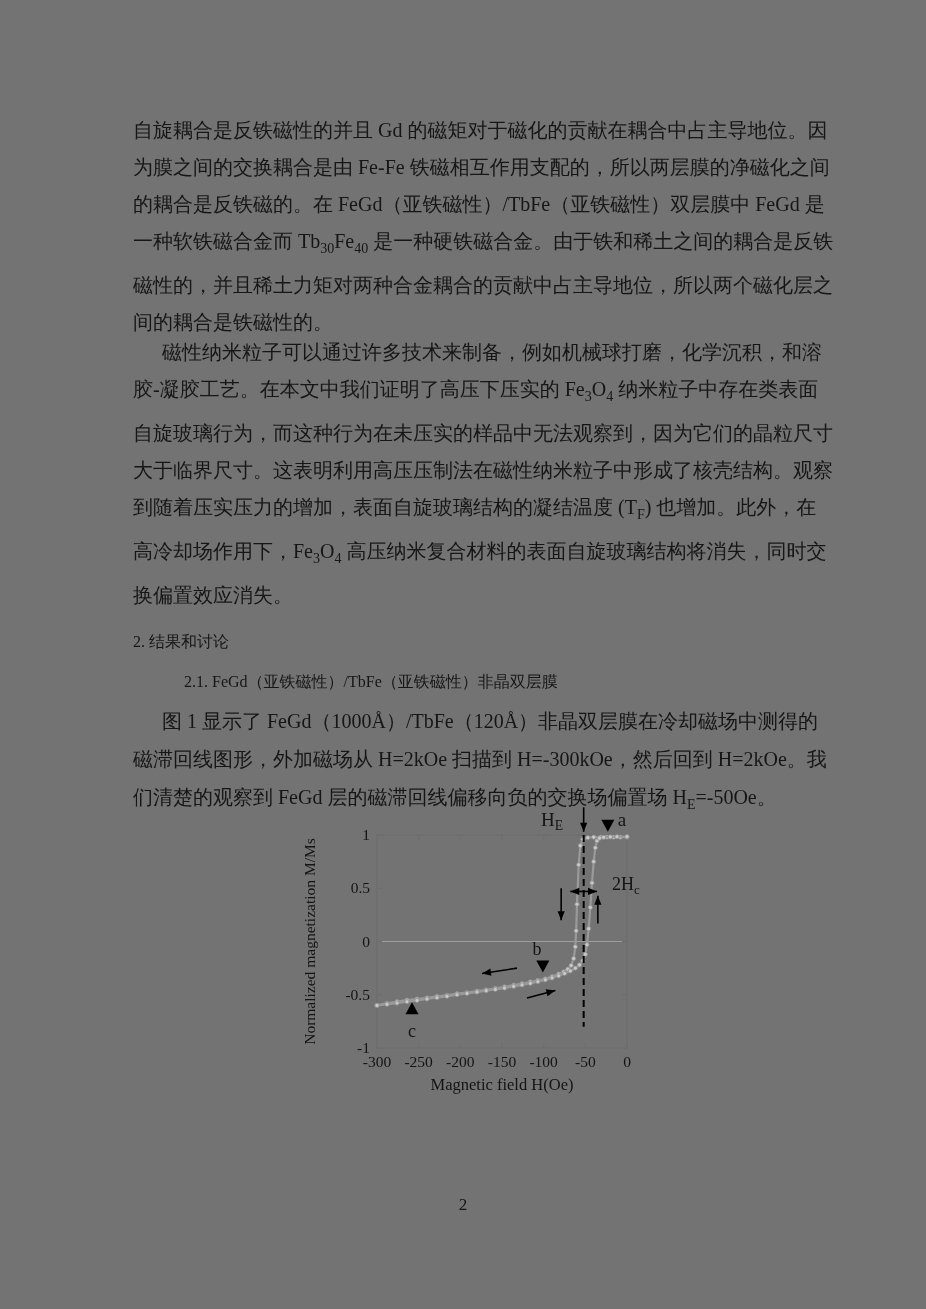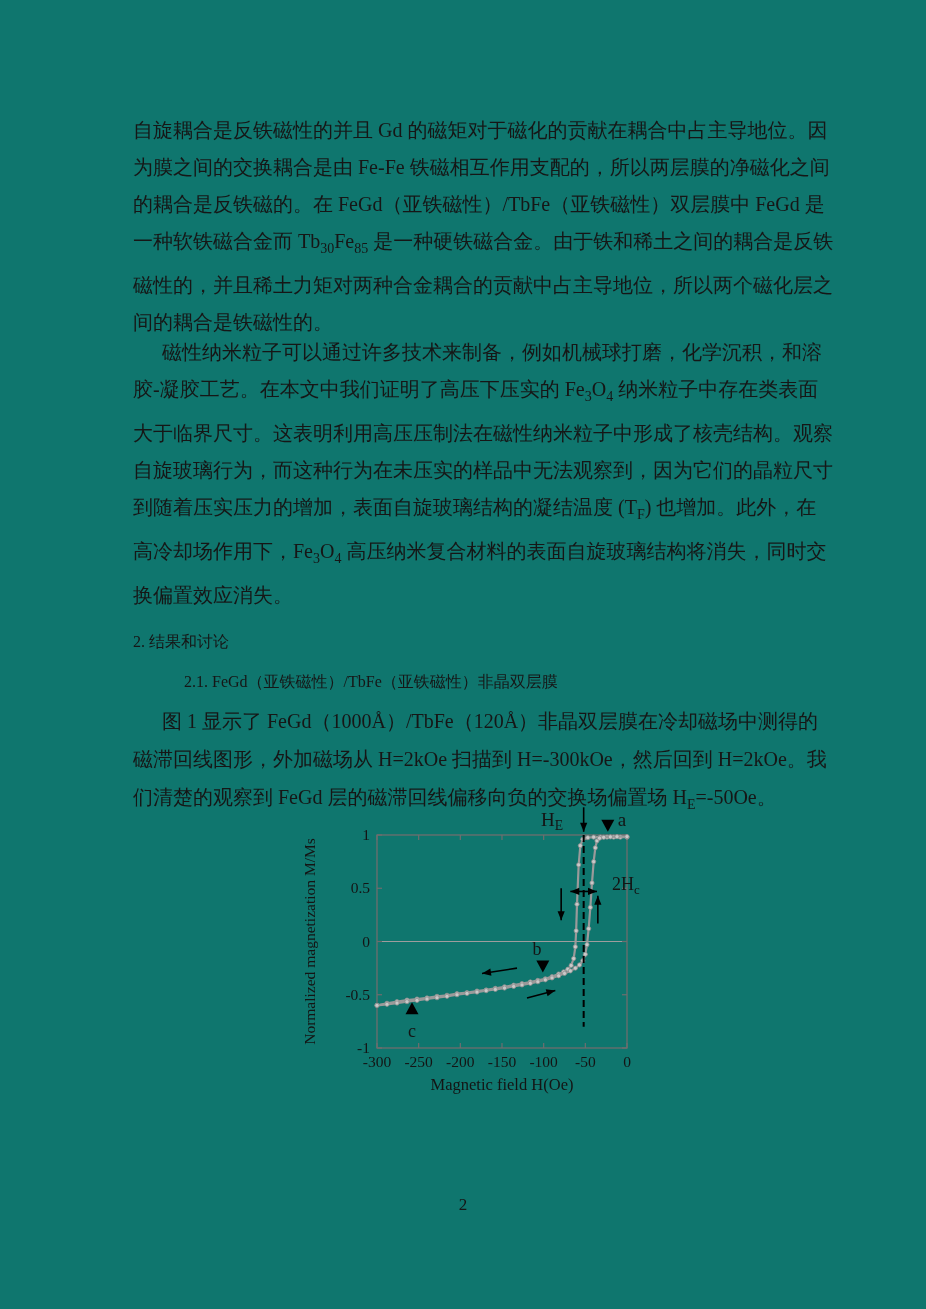--- a/index.html
+++ b/index.html
@@ -1,17 +1,17 @@
 <!DOCTYPE html>
 <html><head>
 <meta charset="utf-8">
 <style>
   html,body{margin:0;padding:0;background:#ffffff;}
   .page{
-    position:relative;width:926px;height:1309px;background:#0f766e;
+    position:relative;width:926px;height:1309px;background:#737373;
     font-family:"Liberation Serif","DejaVu Serif",serif;color:#161616;overflow:hidden;
   }
   .textblock{position:absolute;left:133px;width:664px;}
   .tline{white-space:nowrap;font-size:20px;line-height:37px;}
   .tline sub{font-size:70%;}
   .indent{padding-left:29px;}
   .heading{position:absolute;white-space:nowrap;font-size:16px;line-height:40px;}
   .p3block .tline{line-height:38px;}
   .caption{position:absolute;left:131px;width:664px;}
   .caption .tline{font-size:16.5px;line-height:30px;}
@@ -23,30 +23,30 @@
 </style>
 </head>
 <body>
 
 <div class="page">
 
   <div class="textblock" style="top:112px;">
     <div class="tline">自旋耦合是反铁磁性的并且 Gd 的磁矩对于磁化的贡献在耦合中占主导地位。因</div>
     <div class="tline">为膜之间的交换耦合是由 Fe-Fe 铁磁相互作用支配的，所以两层膜的净磁化之间</div>
     <div class="tline">的耦合是反铁磁的。在 FeGd（亚铁磁性）/TbFe（亚铁磁性）双层膜中 FeGd 是</div>
-    <div class="tline">一种软铁磁合金而 Tb<sub>30</sub>Fe<sub>85</sub> 是一种硬铁磁合金。由于铁和稀土之间的耦合是反铁</div>
+    <div class="tline">一种软铁磁合金而 Tb<sub>30</sub>Fe<sub>40</sub> 是一种硬铁磁合金。由于铁和稀土之间的耦合是反铁</div>
     <div class="tline">磁性的，并且稀土力矩对两种合金耦合的贡献中占主导地位，所以两个磁化层之</div>
     <div class="tline">间的耦合是铁磁性的。</div>
   </div>
 
   <div class="textblock" style="top:334px;">
     <div class="tline indent">磁性纳米粒子可以通过许多技术来制备，例如机械球打磨，化学沉积，和溶</div>
     <div class="tline">胶-凝胶工艺。在本文中我们证明了高压下压实的 Fe<sub>3</sub>O<sub>4</sub> 纳米粒子中存在类表面</div>
+    <div class="tline">自旋玻璃行为，而这种行为在未压实的样品中无法观察到，因为它们的晶粒尺寸</div>
     <div class="tline">大于临界尺寸。这表明利用高压压制法在磁性纳米粒子中形成了核壳结构。观察</div>
-    <div class="tline">自旋玻璃行为，而这种行为在未压实的样品中无法观察到，因为它们的晶粒尺寸</div>
     <div class="tline">到随着压实压力的增加，表面自旋玻璃结构的凝结温度 (T<sub>F</sub>) 也增加。此外，在</div>
     <div class="tline">高冷却场作用下，Fe<sub>3</sub>O<sub>4</sub> 高压纳米复合材料的表面自旋玻璃结构将消失，同时交</div>
     <div class="tline">换偏置效应消失。</div>
   </div>
 
   <div class="heading" style="left:133px;top:622px;">2. 结果和讨论</div>
   <div class="heading" style="left:148px;top:662px;margin-left:36px;">2.1. FeGd（亚铁磁性）/TbFe（亚铁磁性）非晶双层膜</div>
 
   <div class="textblock p3block" style="top:702px;">
     <div class="tline indent">图 1 显示了 FeGd（1000Å）/TbFe（120Å）非晶双层膜在冷却磁场中测得的</div>

